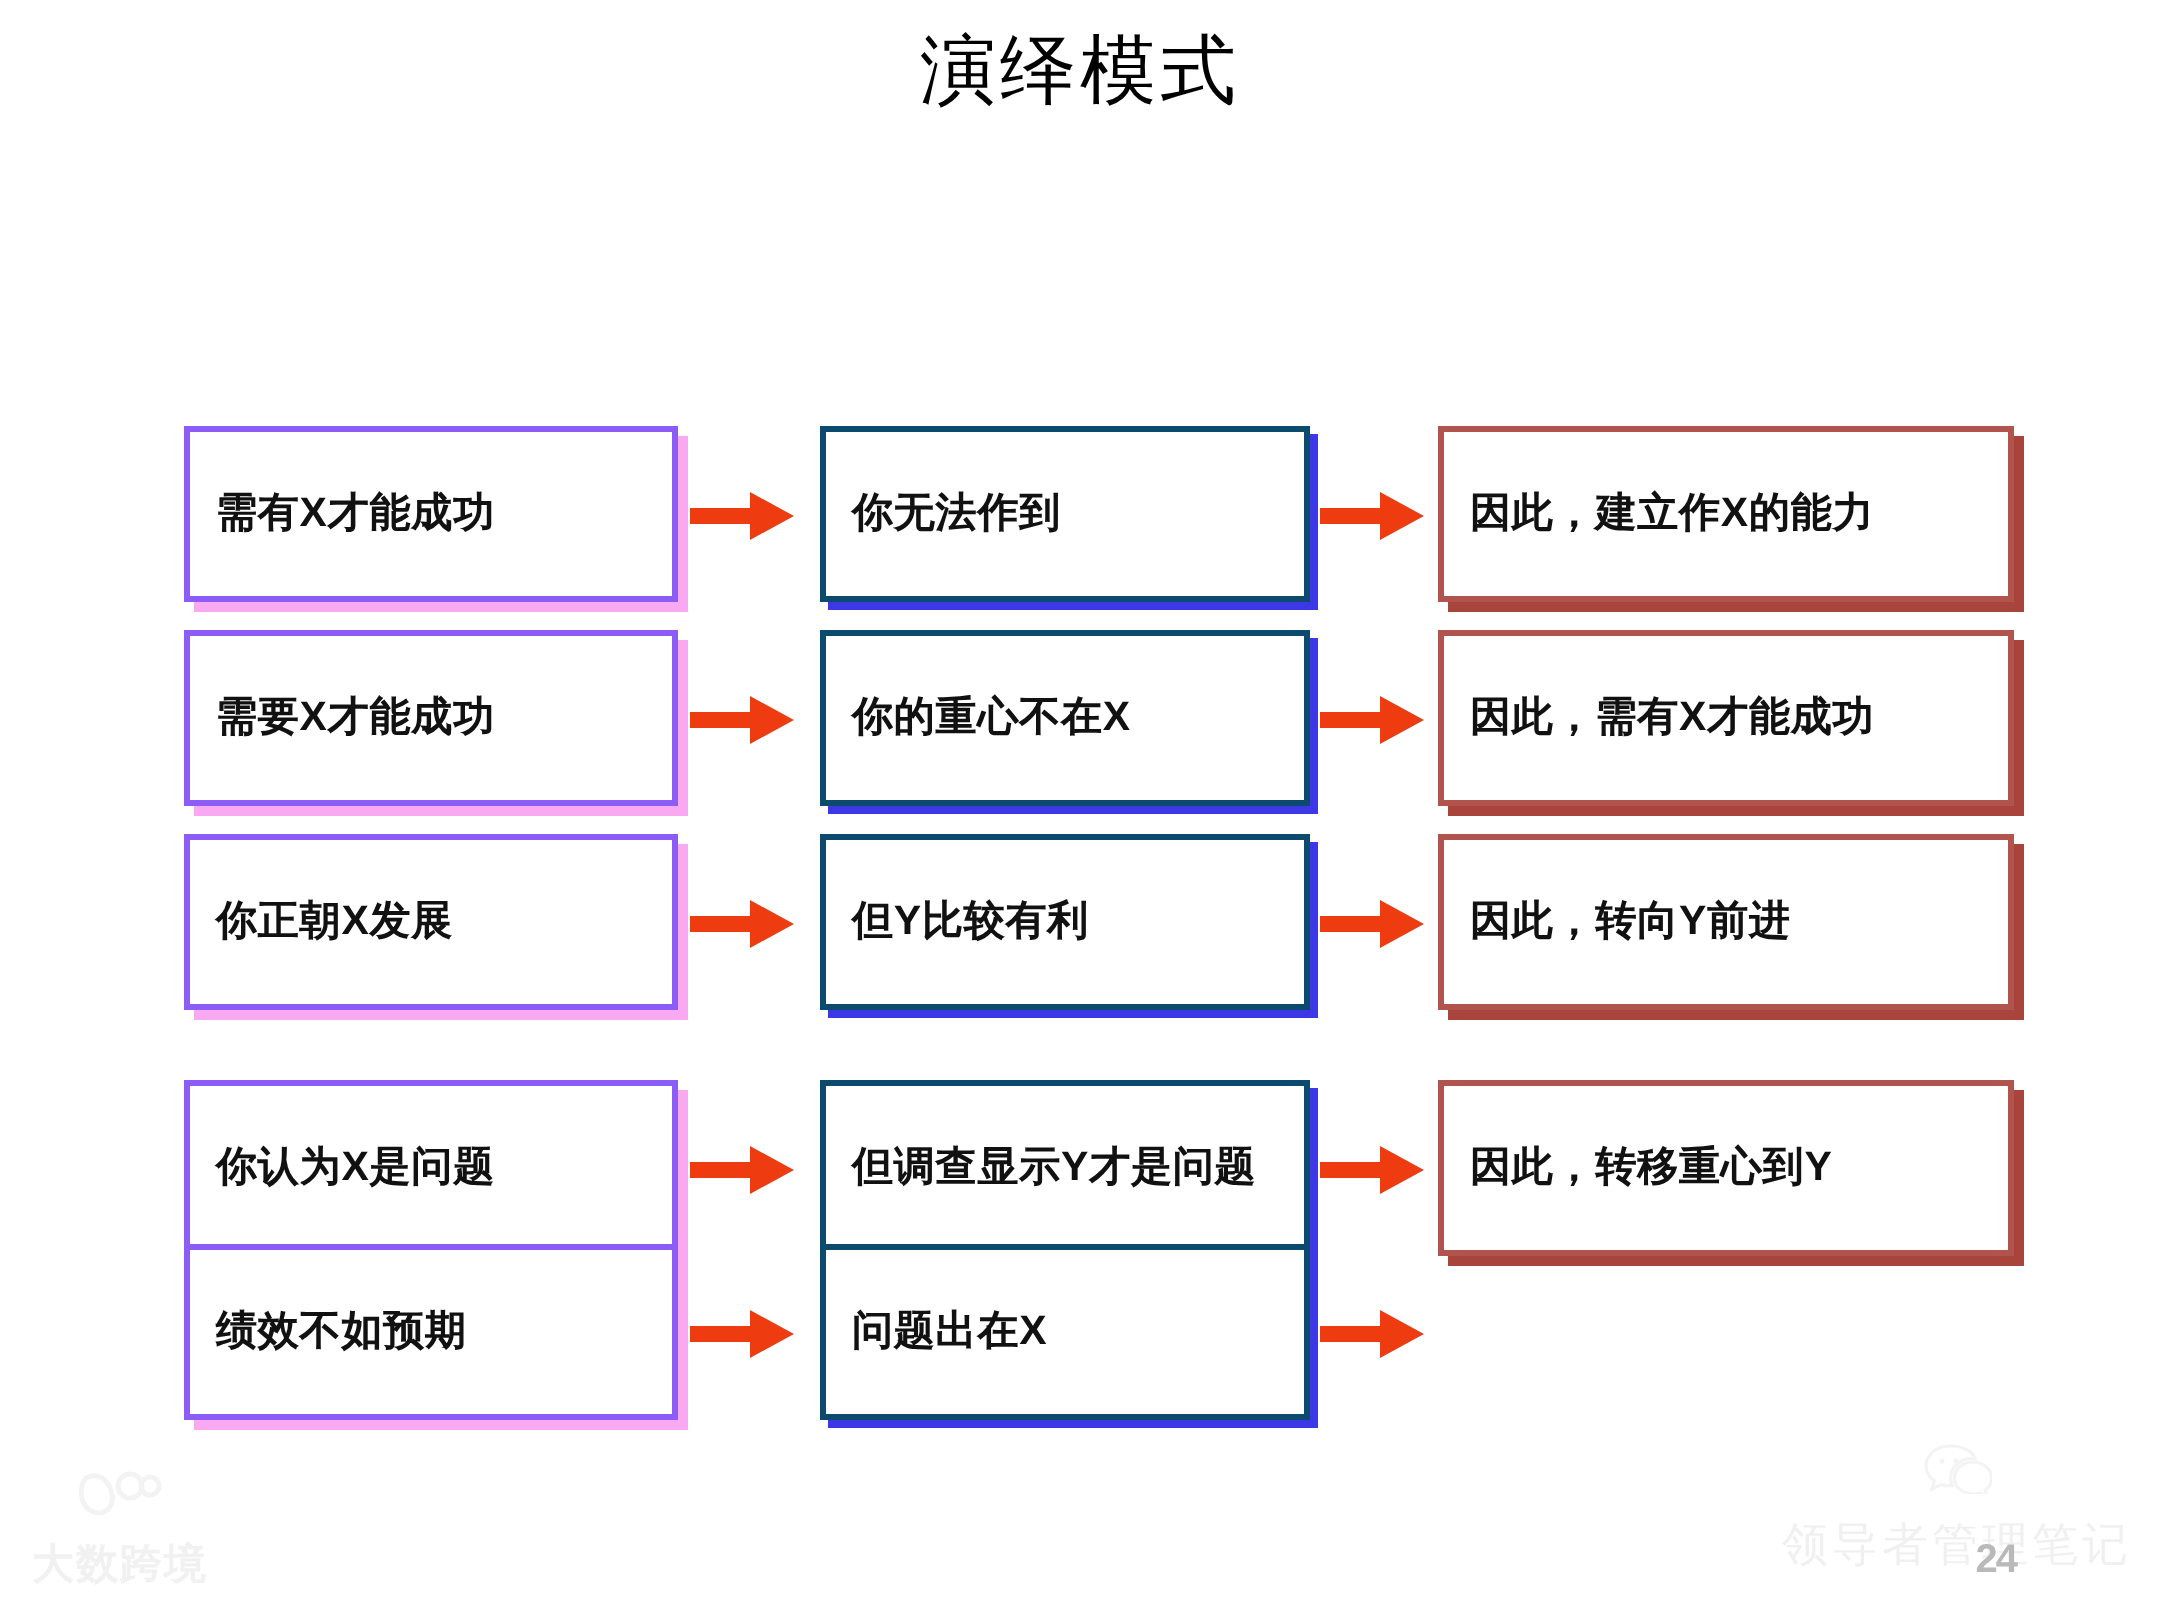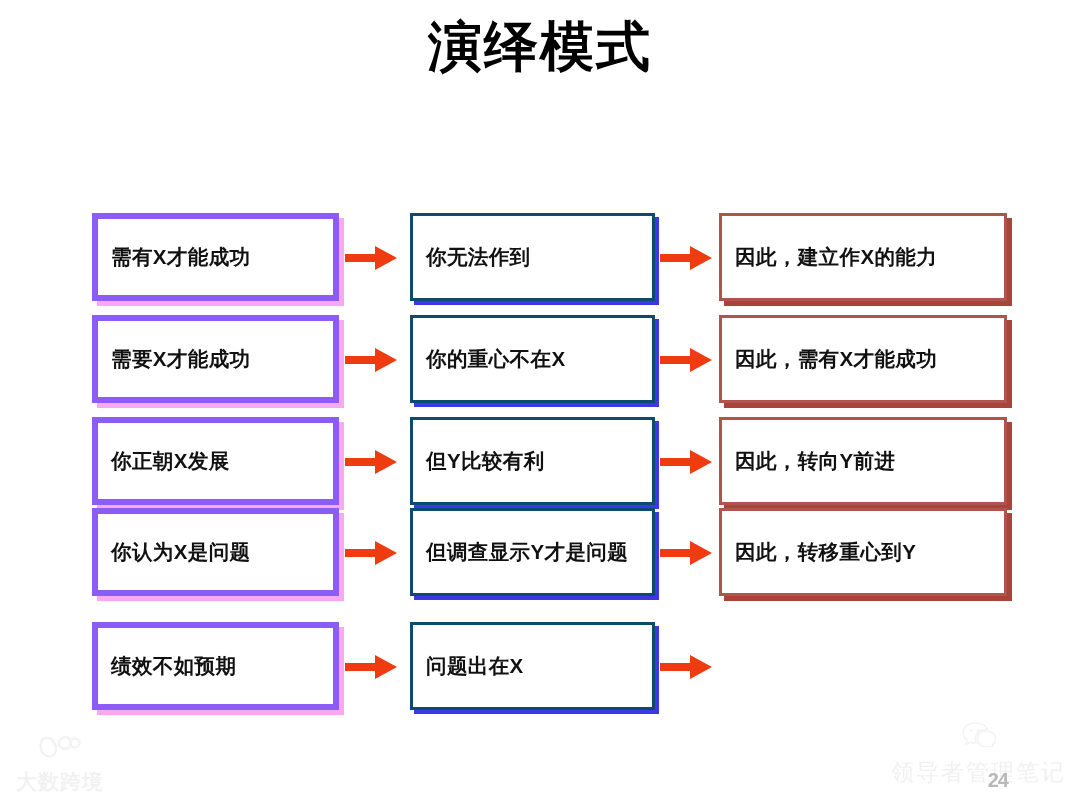--- a/index.html
+++ b/index.html
@@ -10,35 +10,35 @@
     font-family:"Liberation Sans","DejaVu Sans",sans-serif;
     overflow:hidden;
   }
   .slide { position:relative; width:1080px; height:810px; background:#fff; }
 
   
   .title {
     position:absolute;
     left:0; top:14px; width:1080px;
     text-align:center;
-    font-size:54px;
-    font-weight:bold;
+    font-size:38px;
+    font-weight:normal;
     letter-spacing:2px;
     color:#000000;
     line-height:1.2;
   }
 
   
   .grid { position:absolute; left:0; top:0; width:1080px; height:810px; }
 
   .row { position:absolute; left:0; width:1080px; height:102px; }
   .row-0 { top:213px; }
   .row-1 { top:315px; }
   .row-2 { top:417px; }
-  .row-3 { top:508px;text-decoration:underline; }
+  .row-3 { top:540px;text-decoration:underline; }
   .row-4 { top:622px; }
 
   .cell { position:absolute; top:0; }
   .col-0 { left:92px;  width:247px; }
   .col-1 { left:410px; width:245px; }
   .col-2 { left:719px; width:288px; }
 
   .box {
     position:relative;
     width:100%;
@@ -53,21 +53,21 @@
     font-size:20.5px;
     font-weight:bold;
     color:#111111;
     letter-spacing:0.4px;
     white-space:nowrap;
     line-height:1.1;
   }
 
   
   .box.pink {
-    border:6px solid #8b5cf6;
+    border:3px solid #8b5cf6;
     box-shadow:5px 5px 0 0 #f9a8f2;
   }
   
   .box.blue {
     border:3px solid #0c4a6e;
     box-shadow:4px 4px 0 0 #3d38e6;
   }
   
   .box.red {
     border:3px solid #b0544d;

